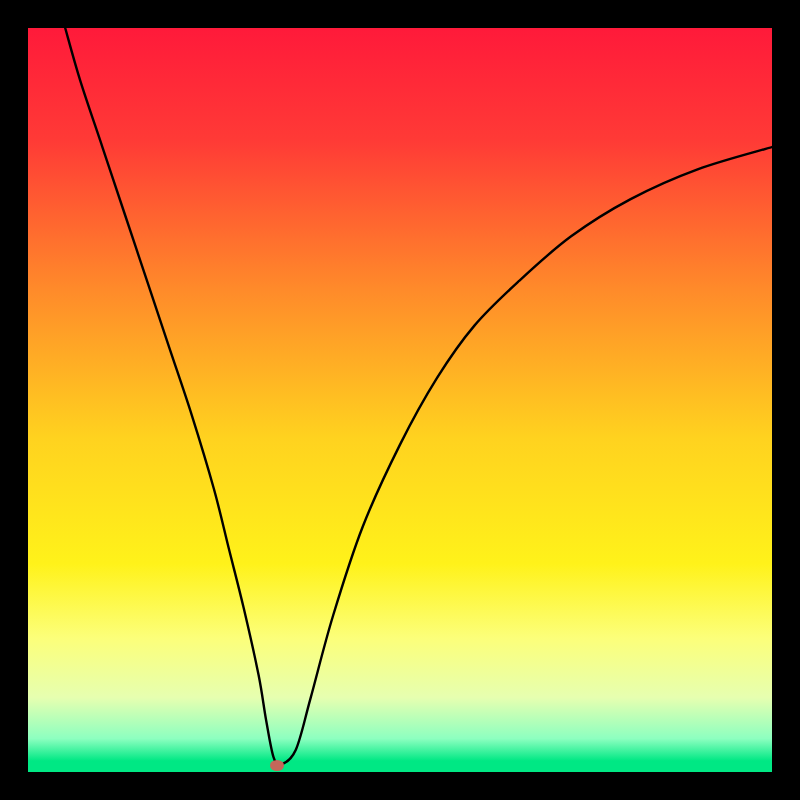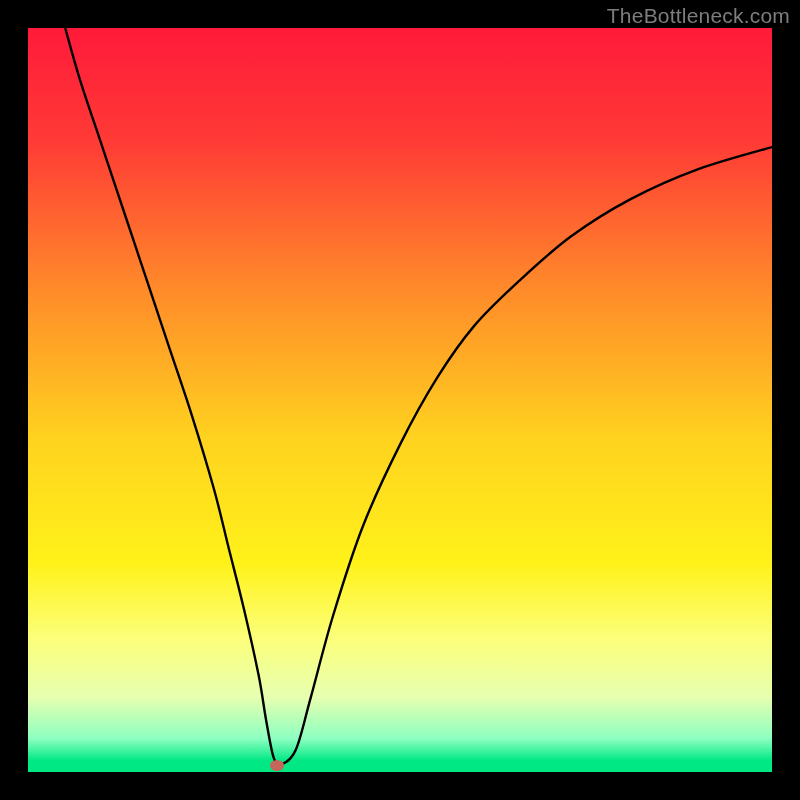--- a/index.html
+++ b/index.html
@@ -79,14 +79,13 @@
       <rect x="0" y="0" width="744" height="744" fill="url(#bg-grad)"></rect>
     </svg>
 
     <svg class="curve-svg" viewBox="0 0 744 744" preserveAspectRatio="none">
       <path id="curve-path" d="M 37.20 0.00 C 39.68 8.68, 45.88 32.24, 52.08 52.08 C 58.28 71.92, 66.96 96.72, 74.40 119.04 C 81.84 141.36, 89.28 163.68, 96.72 186.00 C 104.16 208.32, 111.60 230.64, 119.04 252.96 C 126.48 275.28, 133.92 297.60, 141.36 319.92 C 148.80 342.24, 156.24 363.32, 163.68 386.88 C 171.12 410.44, 179.80 438.96, 186.00 461.28 C 192.20 483.60, 195.92 500.96, 200.88 520.80 C 205.84 540.64, 210.80 559.24, 215.76 580.32 C 220.72 601.40, 226.92 628.68, 230.64 647.28 C 234.36 665.88, 235.60 678.28, 238.08 691.92 C 240.56 705.56, 243.04 721.68, 245.52 729.12 C 248.00 736.56, 249.24 737.80, 252.96 736.56 C 256.68 735.32, 262.88 732.84, 267.84 721.68 C 272.80 710.52, 276.52 691.92, 282.72 669.60 C 288.92 647.28, 296.36 616.28, 305.04 587.76 C 313.72 559.24, 323.64 527.00, 334.80 498.48 C 345.96 469.96, 359.60 441.44, 372.00 416.64 C 384.40 391.84, 396.80 369.52, 409.20 349.68 C 421.60 329.84, 432.76 313.72, 446.40 297.60 C 460.04 281.48, 474.92 267.84, 491.04 252.96 C 507.16 238.08, 524.52 221.96, 543.12 208.32 C 561.72 194.68, 581.56 182.28, 602.64 171.12 C 623.72 159.96, 646.04 150.04, 669.60 141.36 C 693.16 132.68, 731.60 122.76, 744.00 119.04" stroke="#000" stroke-width="2.4" fill="none" stroke-linejoin="round" stroke-linecap="round"></path>
     </svg>
 
     <div class="good-dot" id="good-dot" style="left: 242.24px; top: 731.56px;"></div>
   </div>
 
-  <div class="watermark">TheBottleneck.com</div>
 </div>
 
 </body></html>

